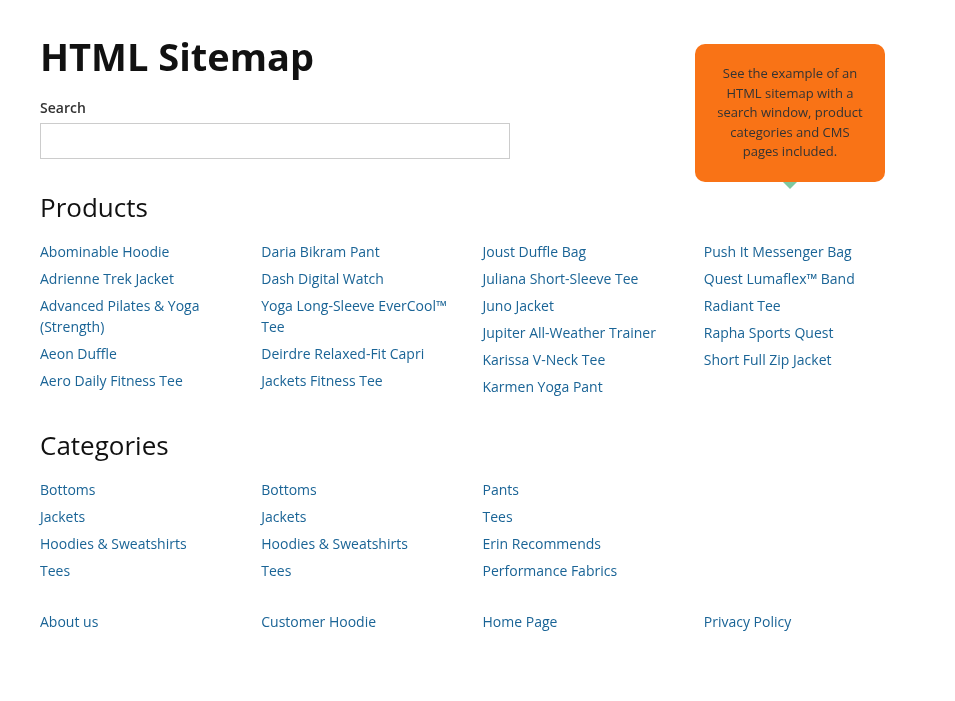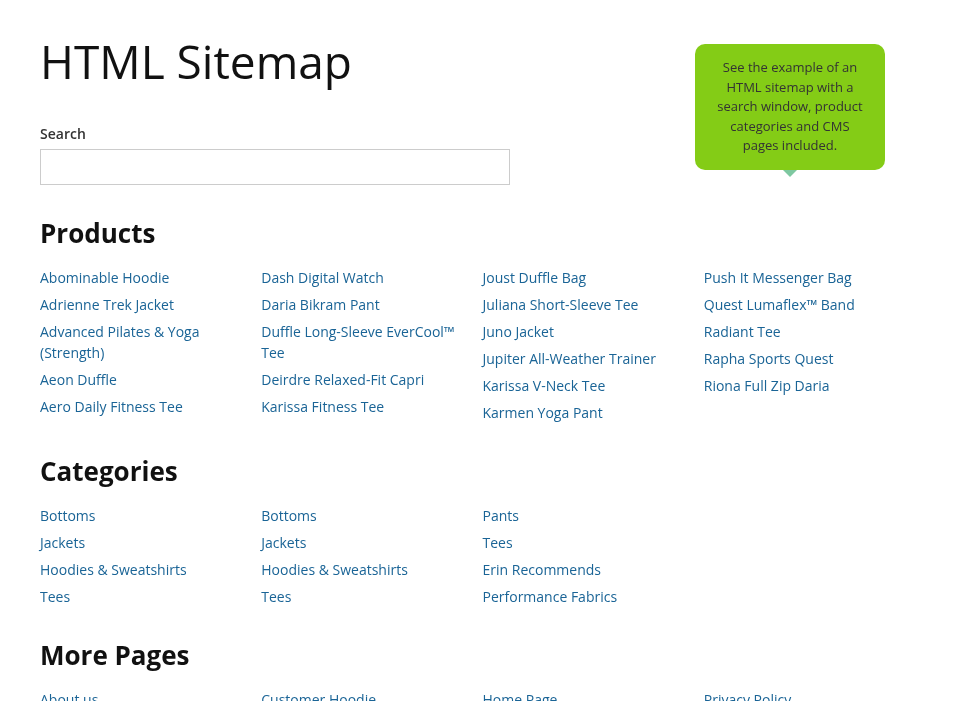--- a/index.html
+++ b/index.html
@@ -4,24 +4,24 @@
   <style>
     * { box-sizing: border-box; margin: 0; padding: 0; }
     body {
       font-family: 'Open Sans', Arial, sans-serif;
       background: #fff;
       color: #333;
       padding: 30px 40px;
       font-size: 14px;
     }
     h1 {
-      font-size: 46px;
-      font-weight: 400;
+      font-size: 38px;
+      font-weight: 700;
       color: #111;
-      margin-bottom: 32px;
+      margin-bottom: 16px;
     }
     .search-section {
       margin-bottom: 30px;
     }
     .search-label {
       display: block;
       font-size: 14px;
       font-weight: 600;
       margin-bottom: 6px;
       color: #333;
@@ -29,21 +29,21 @@
     .search-input {
       width: 470px;
       height: 36px;
       border: 1px solid #ccc;
       padding: 4px 8px;
       font-size: 14px;
       outline: none;
     }
     h2 {
       font-size: 26px;
-      font-weight: 700;
+      font-weight: 400;
       color: #111;
       margin-bottom: 16px;
       margin-top: 10px;
     }
     .section {
       margin-bottom: 30px;
     }
     .columns {
       display: grid;
       grid-template-columns: repeat(4, 1fr);
@@ -57,24 +57,24 @@
     a {
       color: #1a6496;
       text-decoration: none;
       font-size: 14px;
       line-height: 1.5;
     }
     .tooltip-bubble {
       position: absolute;
       top: 14px;
       right: 30px;
-      background: #84cc16;
+      background: #f97316;
       color: #333;
       font-size: 13px;
-      padding: 14px 16px;
+      padding: 20px 16px;
       border-radius: 10px;
       width: 190px;
       text-align: center;
       line-height: 1.5;
     }
     .tooltip-bubble::after {
       content: '';
       position: absolute;
       bottom: -14px;
       left: 50%;
@@ -104,40 +104,40 @@
   <h2>Products</h2>
   <div class="columns" id="products-columns">
       <div class="col">
         <a href="#">Abominable Hoodie</a>
         <a href="#">Adrienne Trek Jacket</a>
         <a href="#">Advanced Pilates &amp; Yoga (Strength)</a>
         <a href="#">Aeon Duffle</a>
         <a href="#">Aero Daily Fitness Tee</a>
       </div>
       <div class="col">
+        <a href="#">Daria Bikram Pant</a>
         <a href="#">Dash Digital Watch</a>
-        <a href="#">Daria Bikram Pant</a>
-        <a href="#">Duffle Long-Sleeve EverCool™ Tee</a>
+        <a href="#">Yoga Long-Sleeve EverCool™ Tee</a>
         <a href="#">Deirdre Relaxed-Fit Capri</a>
-        <a href="#">Karissa Fitness Tee</a>
+        <a href="#">Jackets Fitness Tee</a>
       </div>
       <div class="col">
         <a href="#">Joust Duffle Bag</a>
         <a href="#">Juliana Short-Sleeve Tee</a>
         <a href="#">Juno Jacket</a>
         <a href="#">Jupiter All-Weather Trainer</a>
         <a href="#">Karissa V-Neck Tee</a>
         <a href="#">Karmen Yoga Pant</a>
       </div>
       <div class="col">
         <a href="#">Push It Messenger Bag</a>
         <a href="#">Quest Lumaflex™ Band</a>
         <a href="#">Radiant Tee</a>
         <a href="#">Rapha Sports Quest</a>
-        <a href="#">Riona Full Zip Daria</a>
+        <a href="#">Short Full Zip Jacket</a>
       </div>
     </div>
 </div>
 
 <div class="section">
   <h2>Categories</h2>
   <div class="columns" id="categories-columns">
       <div class="col">
         <a href="#">Bottoms</a>
         <a href="#">Jackets</a>
@@ -153,21 +153,20 @@
       <div class="col">
         <a href="#">Pants</a>
         <a href="#">Tees</a>
         <a href="#">Erin Recommends</a>
         <a href="#">Performance Fabrics</a>
       </div>
     </div>
 </div>
 
 <div class="section">
-  <h2>More Pages</h2>
   <div class="columns" id="more-pages-columns">
       <div class="col">
         <a href="#">About us</a>
       </div>
       <div class="col">
         <a href="#">Customer Hoodie</a>
       </div>
       <div class="col">
         <a href="#">Home Page</a>
       </div>

